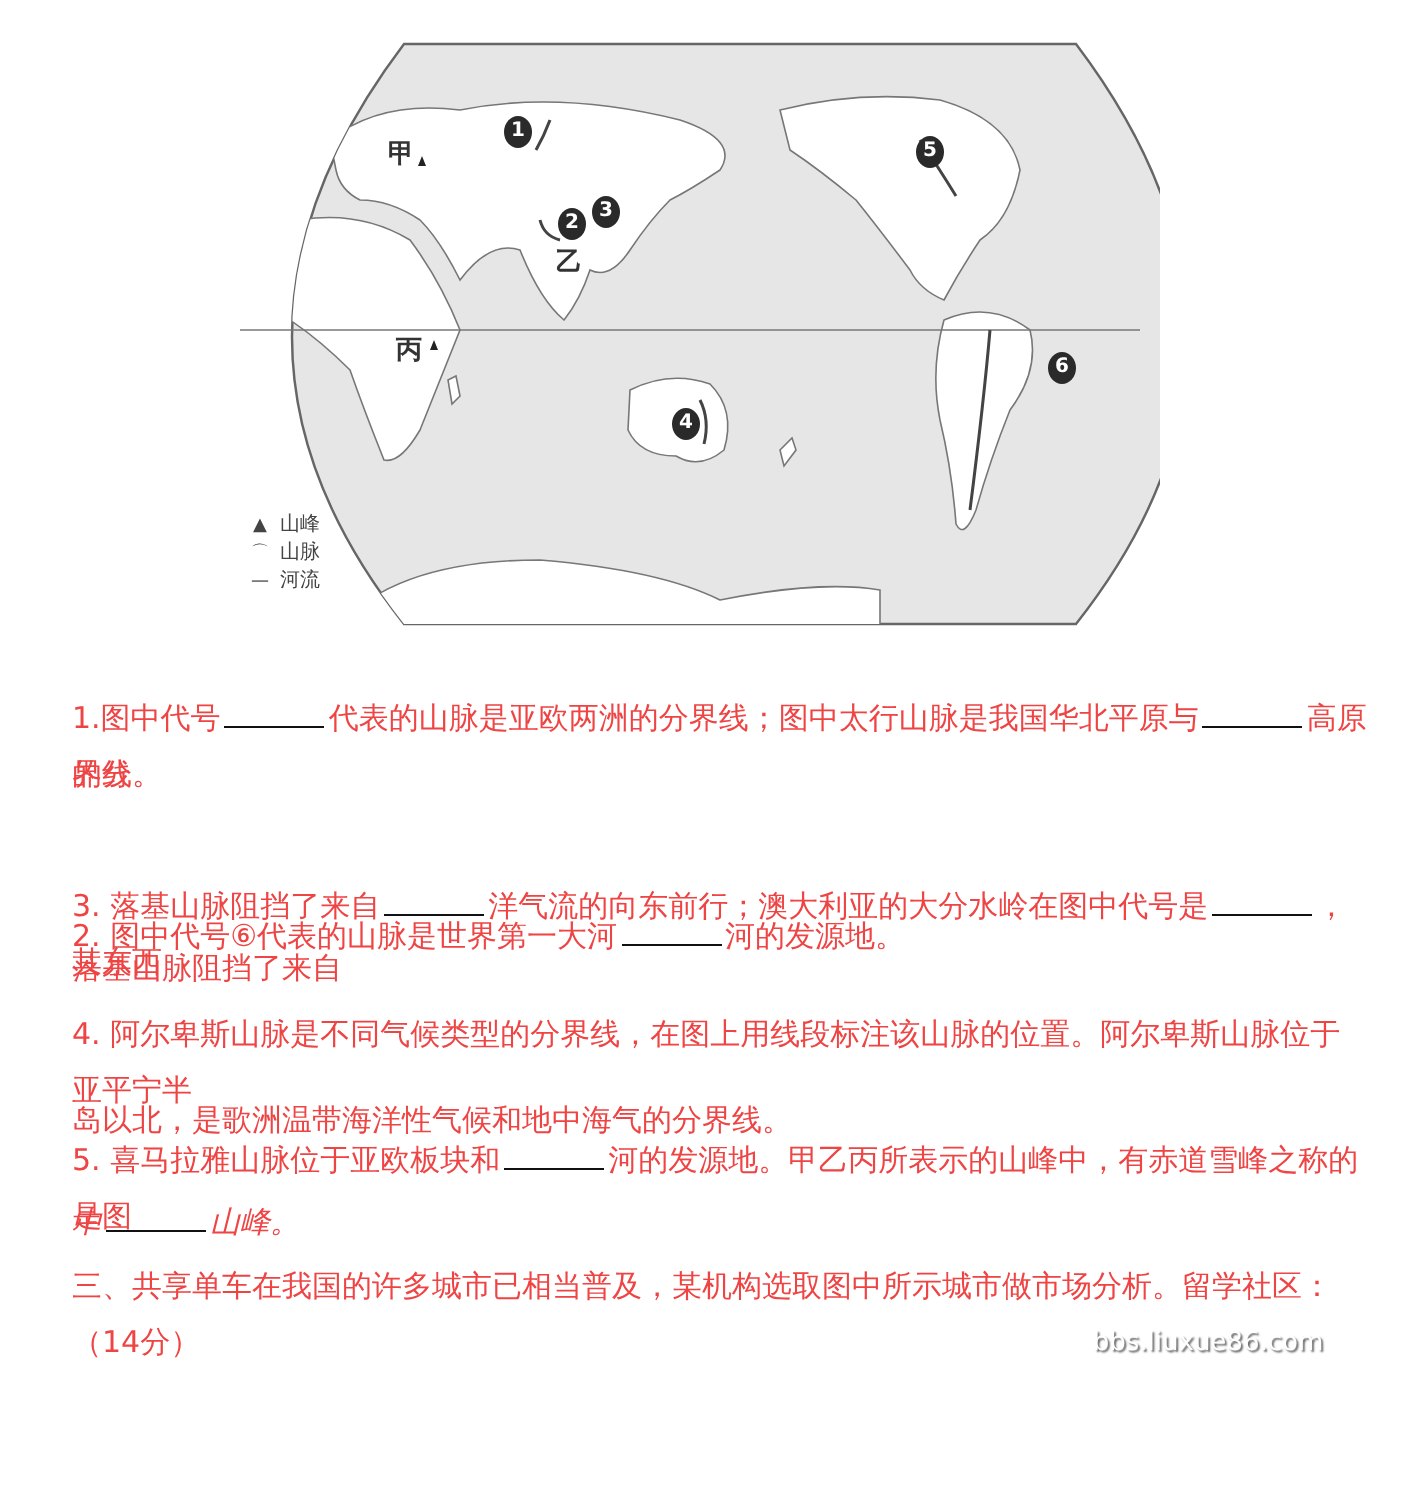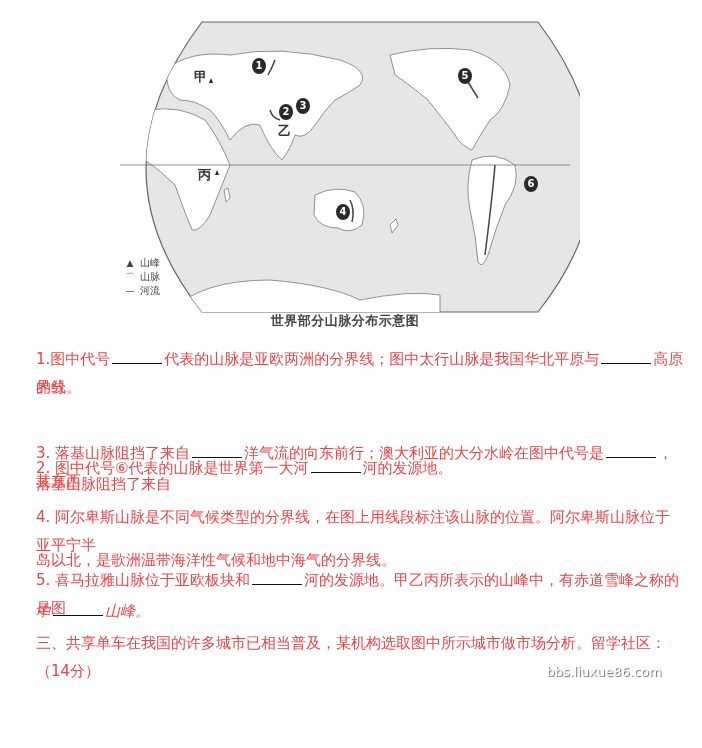--- a/index.html
+++ b/index.html
@@ -84,21 +84,20 @@
   <div class="marker" style="left:226px;top:204px;">4</div>
   <div class="marker" style="left:348px;top:68px;">5</div>
   <div class="marker" style="left:414px;top:176px;">6</div>
 
   <div class="peak-label" style="left:84px;top:68px;">甲</div>
   <div class="peak-tri" style="left:99px;top:78px;"></div>
   <div class="peak-label" style="left:168px;top:122px;">乙</div>
   <div class="peak-label" style="left:88px;top:166px;">丙</div>
   <div class="peak-tri" style="left:105px;top:170px;"></div>
 
-  <div class="map-title">世界部分山脉分布示意图</div>
 </div>
 
 <div class="q" style="top:345px;">
   <span>1.图中代号</span><span class="blank"></span><span>代表的山脉是亚欧两洲的分界线；图中太行山脉是我国华北平原与</span><span class="blank"></span><span>高原的分</span>
 </div>
 <div class="q" style="top:373px;">界线。</div>
 
 <div class="q" style="top:406px;margin-top:48px;">
   <span>2. 图中代号⑥代表的山脉是世界第一大河</span><span class="blank"></span><span>河的发源地。</span>
 </div>

